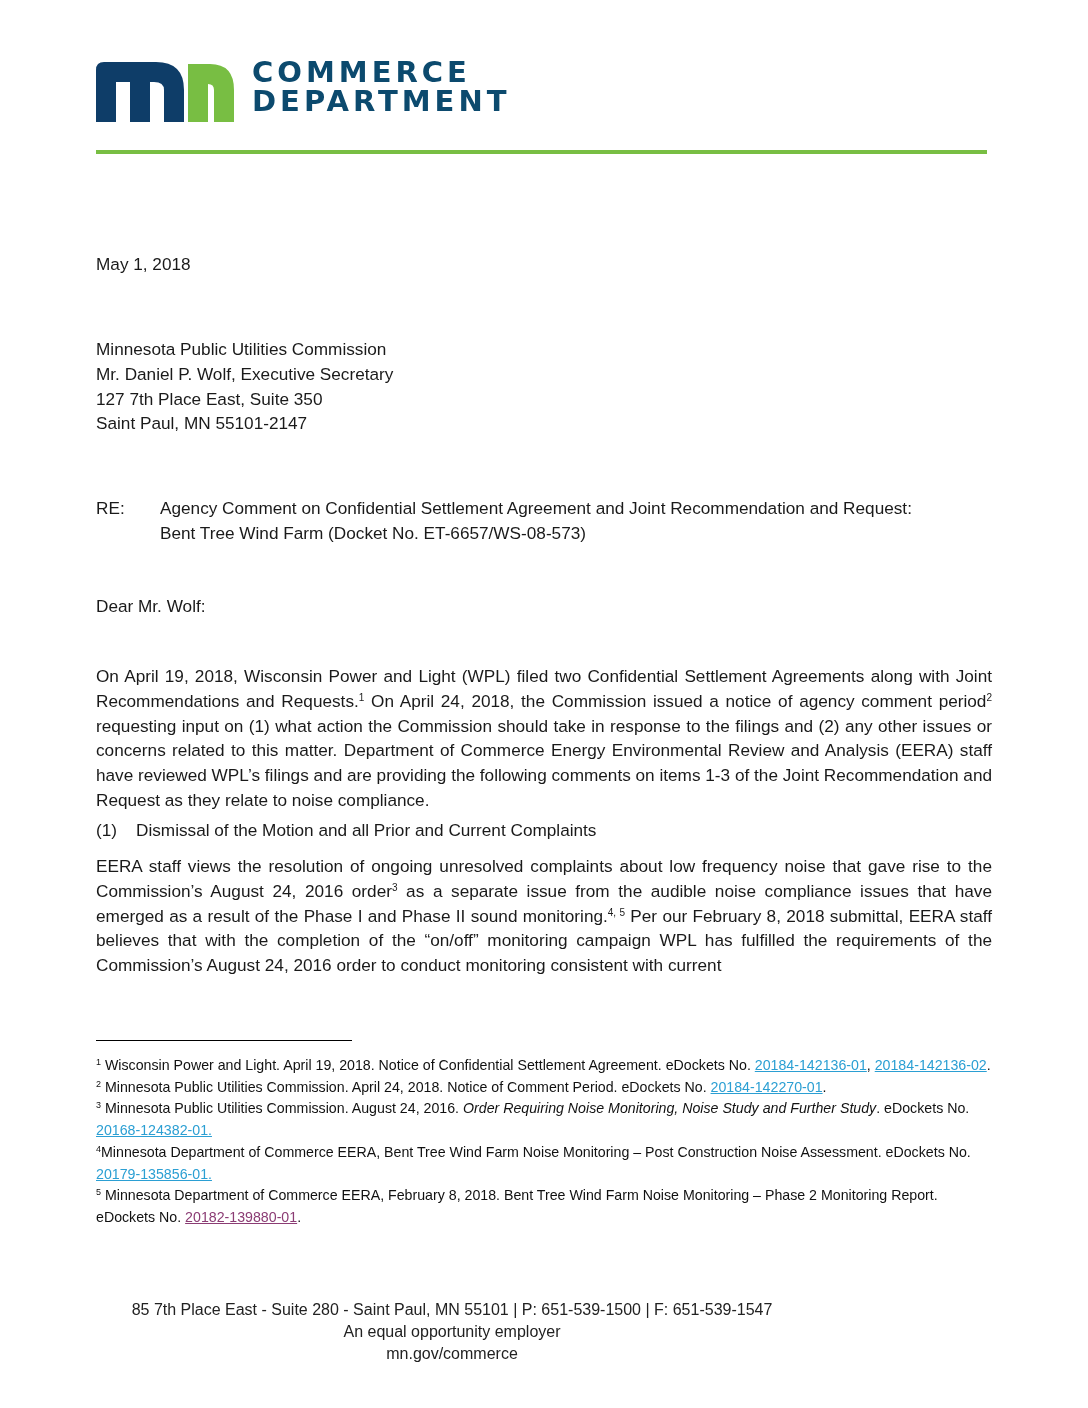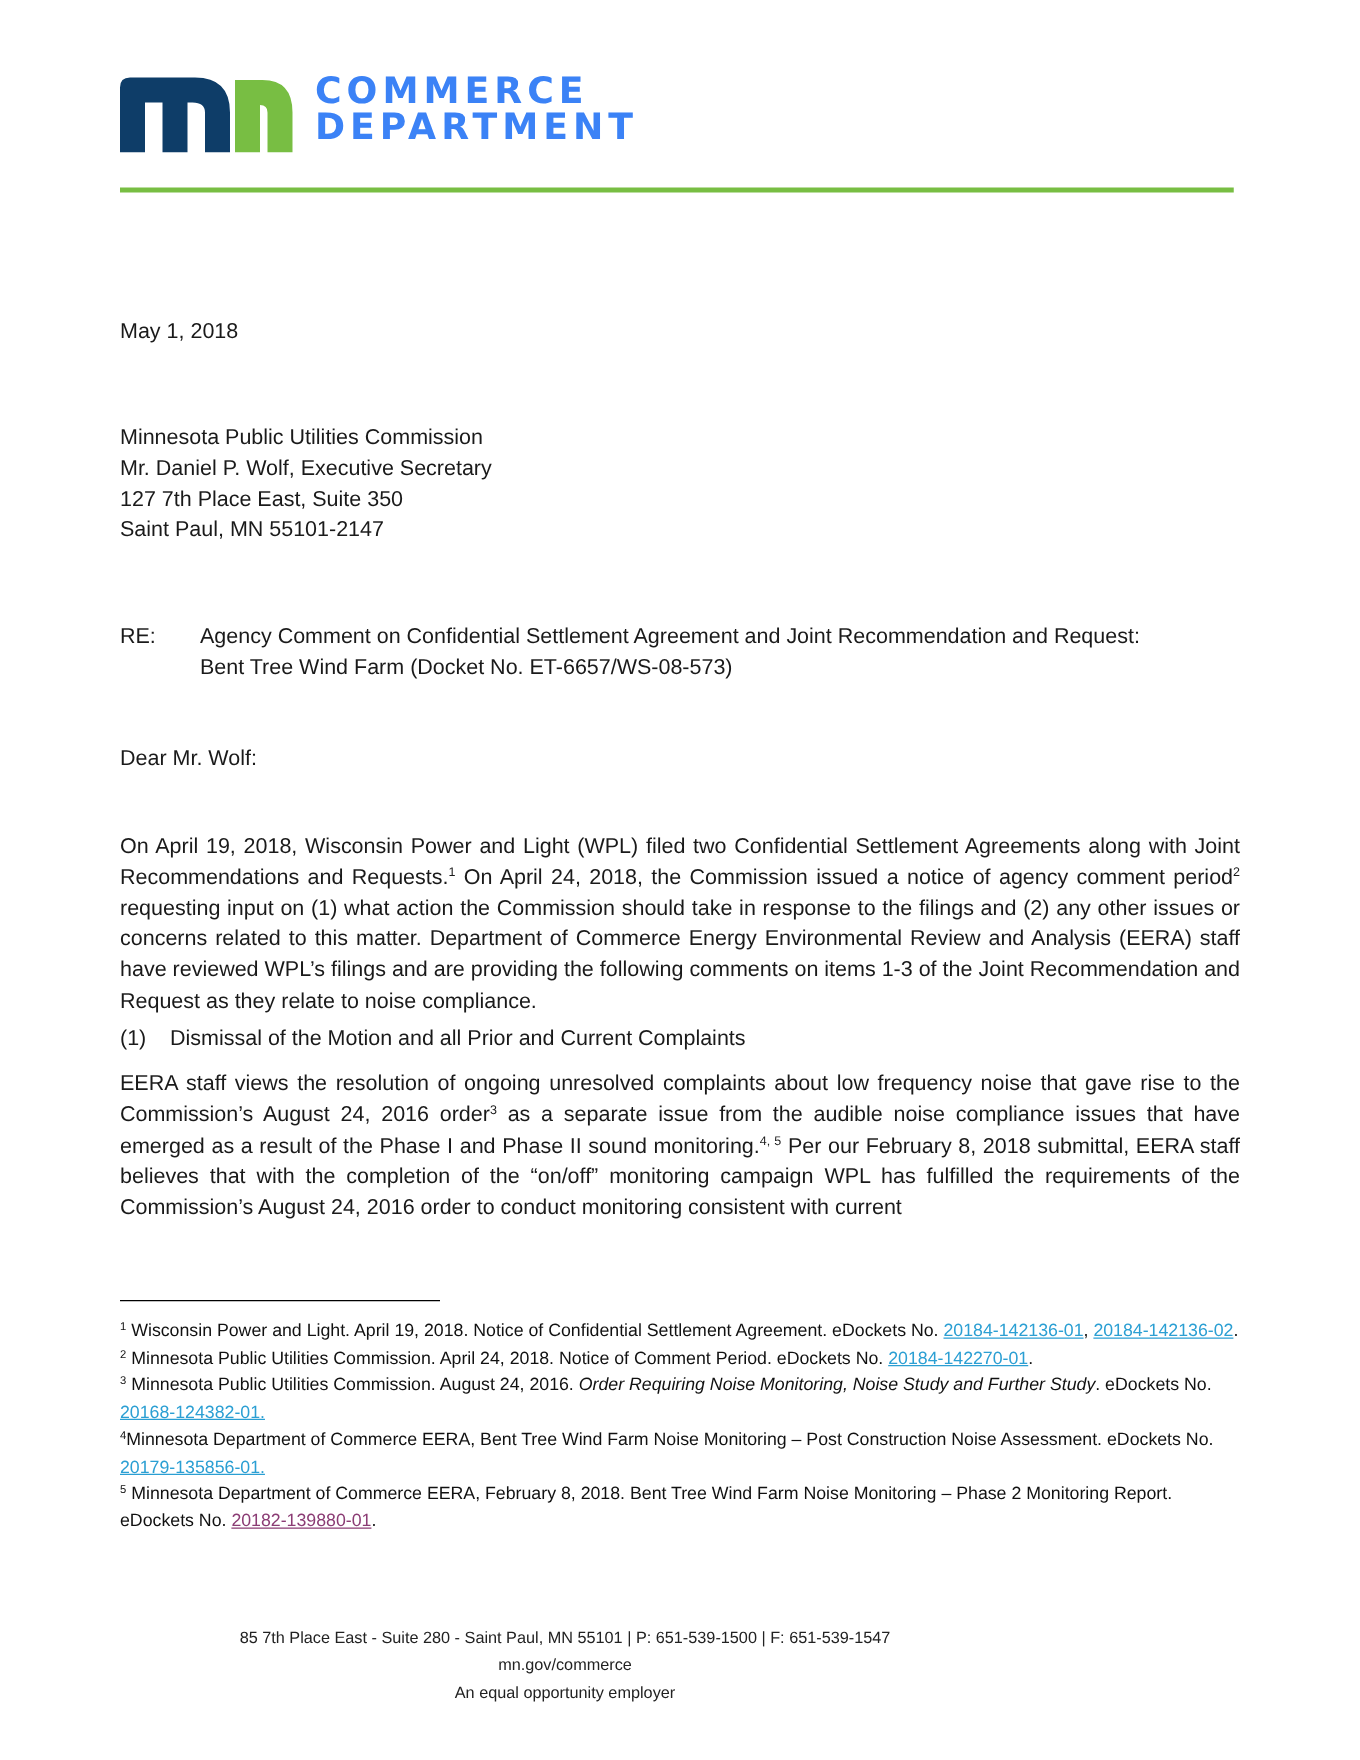--- a/index.html
+++ b/index.html
@@ -5,21 +5,21 @@
   html, body { margin: 0; padding: 0; background: #ffffff; }
   body {
     width: 1088px; height: 1408px; position: relative; overflow: hidden;
     font-family: "Liberation Sans", sans-serif; color: #1a1a1a;
   }
   .logo { position: absolute; left: 96px; top: 60px; height: 62px; display: flex; align-items: center; }
   .logo svg { display: block; }
   .logo-text {
     position: absolute; left: 252px; top: 58px;
     font-family: "DejaVu Sans", sans-serif; font-weight: bold;
-    color: #3b82f6; font-size: 29px; line-height: 29px; letter-spacing: 4px;
+    color: #0c4a6e; font-size: 29px; line-height: 29px; letter-spacing: 4px;
   }
   .rule { position: absolute; left: 96px; top: 150px; width: 891px; height: 4px; background: #78be43; }
 
   .body-text {
     position: absolute; left: 96px; width: 896px;
     font-family: "Liberation Sans", sans-serif; font-size: 17.2px; line-height: 24.8px; color: #1a1a1a;
   }
   .justify { text-align: justify; text-align-last: left; }
   sup { font-size: 10px; line-height: 0; vertical-align: 6px; }
 
@@ -40,21 +40,21 @@
     font-family: "Liberation Sans", sans-serif; font-size: 14.2px; line-height: 21.7px; color: #111;
   }
   .footnotes sup { font-size: 9px; vertical-align: 5px; }
   .fn { margin: 0; }
   .link { color: #2b9fd3; text-decoration: underline; }
   .link-visited { color: #8b3c74; text-decoration: underline; }
   i { font-style: italic; }
 
   .footer {
     position: absolute; left: 0; top: 1299px; width: 904px; text-align: center;
-    font-family: "Liberation Sans", sans-serif; font-size: 13px; line-height: 22px; color: #222;
+    font-family: "Liberation Sans", sans-serif; font-size: 16px; line-height: 22px; color: #222;
   }
 </style>
 </head>
 <body>
 
 <div class="logo">
   <svg width="140" height="62" viewBox="0 0 140 62">
 
     <path d="M0 62 V10 Q0 2 8 2 H60 Q88 2 88 30 V62 H68 V30 Q68 22 58 22 H54 V62 H34 V22 H20 V62 Z" fill="#0e3d68"></path>
 
@@ -98,15 +98,15 @@
 <div class="footnotes">
   <p class="fn"><sup>1</sup><span> Wisconsin Power and Light. April 19, 2018. Notice of Confidential Settlement Agreement. eDockets No. </span><span class="link">20184-142136-01</span><span>, </span><span class="link">20184-142136-02</span><span>.</span></p>
   <p class="fn"><sup>2</sup><span> Minnesota Public Utilities Commission. April 24, 2018. Notice of Comment Period. eDockets No. </span><span class="link">20184-142270-01</span><span>.</span></p>
   <p class="fn"><sup>3</sup><span> Minnesota Public Utilities Commission. August 24, 2016. </span><i>Order Requiring Noise Monitoring, Noise Study and Further Study</i><span>. eDockets No. </span><span class="link">20168-124382-01.</span></p>
   <p class="fn"><sup>4</sup><span>Minnesota Department of Commerce EERA, Bent Tree Wind Farm Noise Monitoring – Post Construction Noise Assessment. eDockets No. </span><span class="link">20179-135856-01.</span></p>
   <p class="fn"><sup>5</sup><span> Minnesota Department of Commerce EERA, February 8, 2018.  Bent Tree Wind Farm Noise Monitoring – Phase 2 Monitoring Report. eDockets No. </span><span class="link-visited">20182-139880-01</span><span>.</span></p>
 </div>
 
 <div class="footer">
   <div>85 7th Place East - Suite 280 - Saint Paul, MN 55101 | P: 651-539-1500 | F: 651-539-1547</div>
+  <div>An equal opportunity employer</div>
   <div>mn.gov/commerce</div>
-  <div>An equal opportunity employer</div>
 </div>
 
 </body></html>

